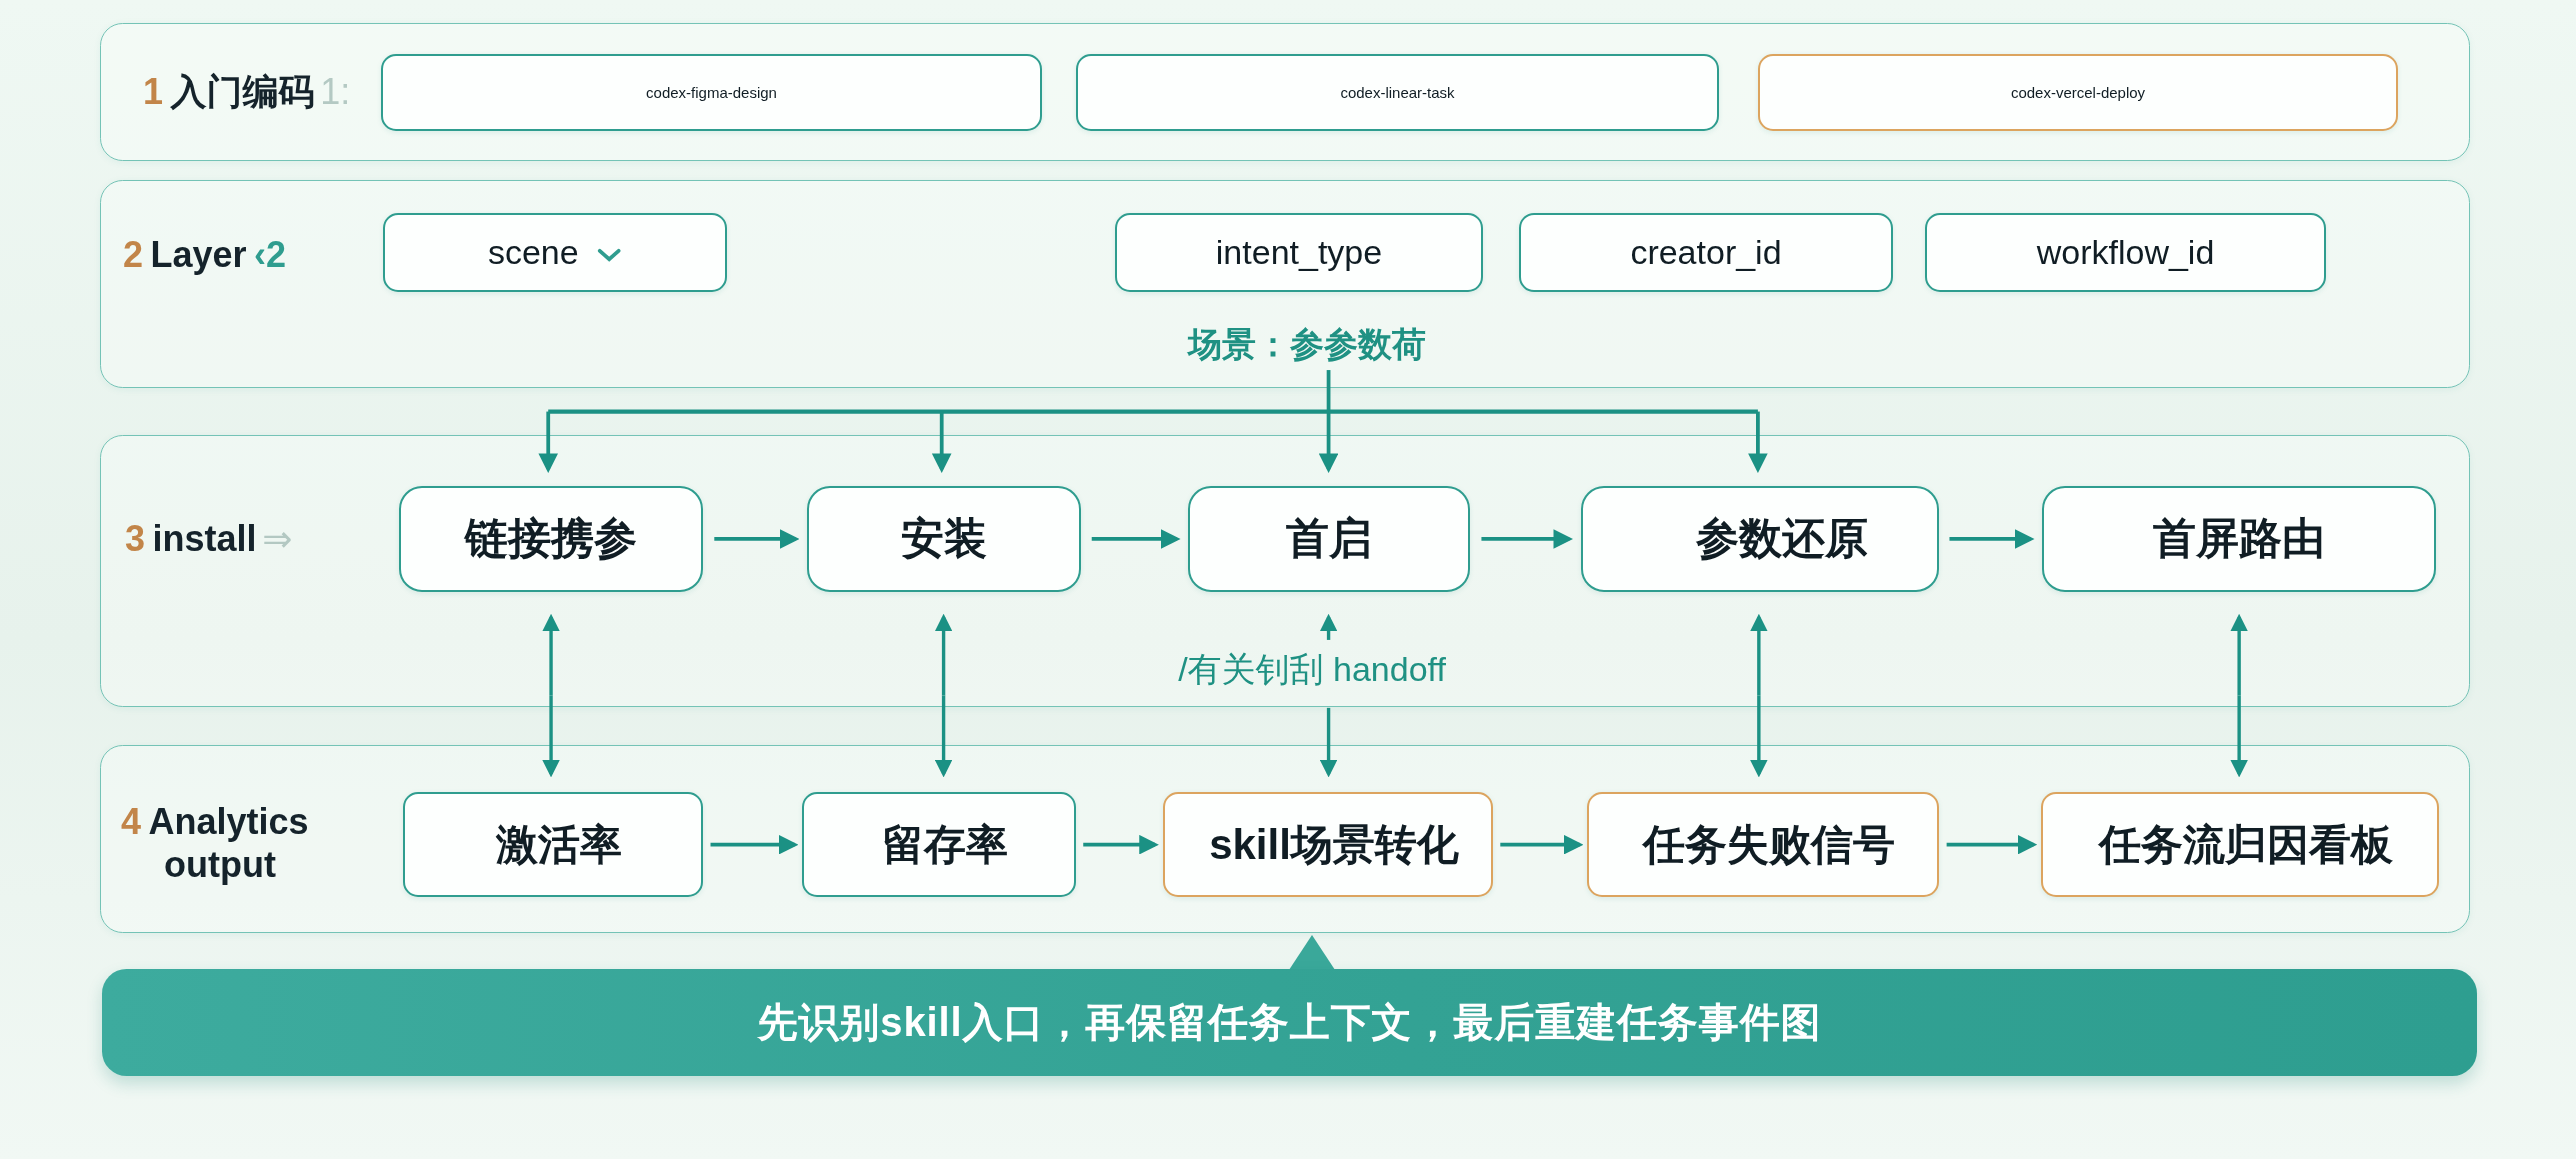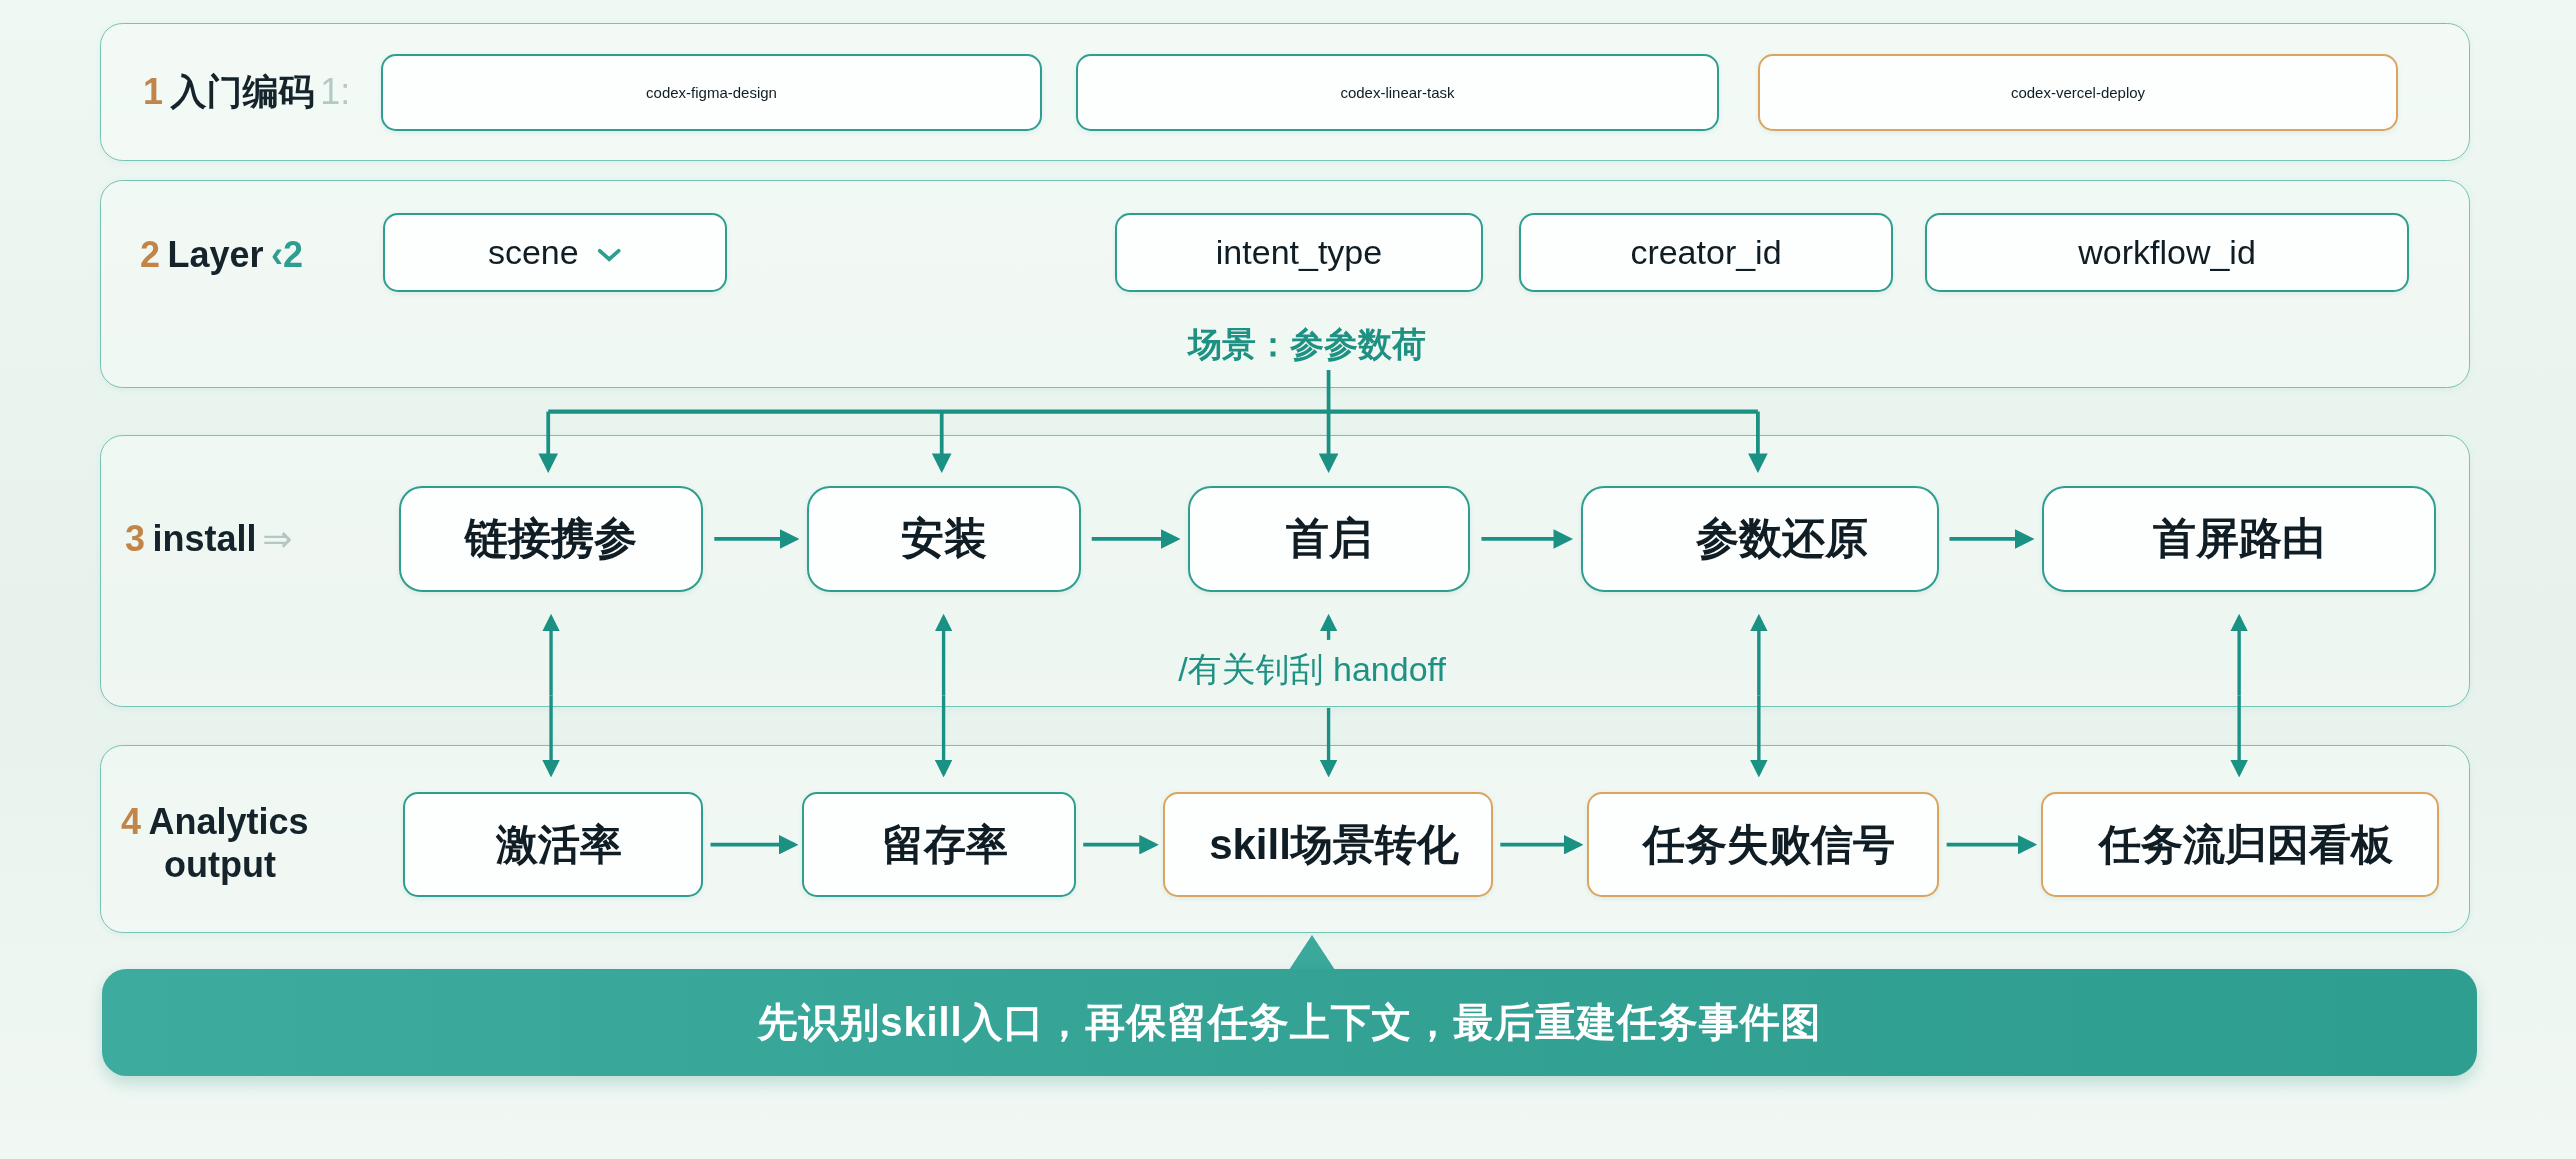--- a/index.html
+++ b/index.html
@@ -129,36 +129,36 @@
   <div class="node r1" style="left:381px;top:54px;width:661px;height:77px;">
       <span>codex-figma-design</span>
     </div>
   <div class="node r1" style="left:1076px;top:54px;width:643px;height:77px;">
       <span>codex-linear-task</span>
     </div>
   <div class="node r1 orange" style="left:1758px;top:54px;width:640px;height:77px;">
       <span>codex-vercel-deploy</span>
     </div>
 
-  <div class="row-label" style="left:140px;top:233px;">
+  <div class="row-label" style="left:123px;top:233px;">
     <span class="num">2</span><span>Layer</span><span class="teal-suffix">‹2</span>
   </div>
   <div class="node f36" style="left:383px;top:213px;width:344px;height:79px;">
     <span>scene</span>
     <svg class="chev" width="26.4" height="17" viewBox="0 0 28 18">
         <polyline points="4,4 14,13 24,4" stroke="#2f9d8f" stroke-width="4" fill="none" stroke-linecap="round"></polyline>
       </svg>
   </div>
   <div class="node f36" style="left:1115px;top:213px;width:368px;height:79px;">
       <span>intent_type</span>
     </div>
   <div class="node f36" style="left:1519px;top:213px;width:374px;height:79px;">
       <span>creator_id</span>
     </div>
-  <div class="node f36" style="left:1925px;top:213px;width:484px;height:79px;">
+  <div class="node f36" style="left:1925px;top:213px;width:401px;height:79px;">
       <span>workflow_id</span>
     </div>
   <div class="note" style="left:1307px;top:322px;">场景：参参数荷</div>
 
   <div class="row-label" style="left:125px;top:517px;">
     <span class="num">3</span><span>install</span><span class="ghost">⇒</span>
   </div>
   <div class="node f46" style="left:399px;top:486px;width:304px;height:106px;">
       <span>链接携参</span>
     </div>

